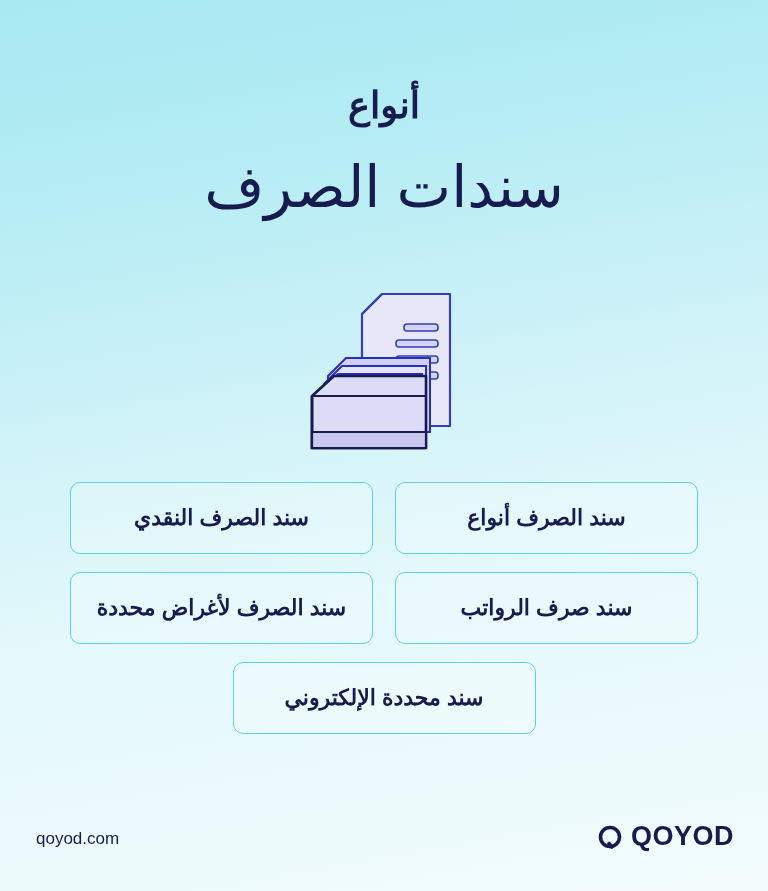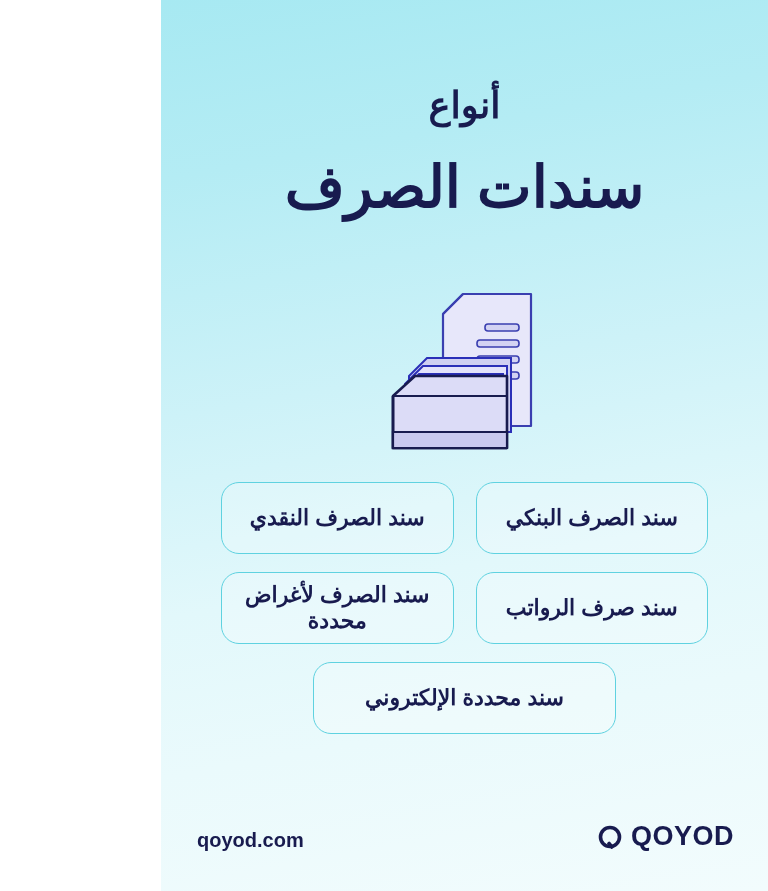--- a/index.html
+++ b/index.html
@@ -7,21 +7,21 @@
     padding: 0;
   }
   body {
     width: 768px;
     height: 891px;
     font-family: "Liberation Sans", sans-serif;
     overflow: hidden;
   }
   .poster {
     position: relative;
-    width: 607px;
+    width: 768px;
     height: 891px;
     background: linear-gradient(170deg, #a7e9f2 0%, #b4ecf4 18%, #cdf2f8 42%, #e2f8fb 62%, #eafafc 78%, #f2fcfd 100%);
     box-sizing: border-box;
     overflow: hidden;
   }
 
   
   .headings {
     position: absolute;
     top: 84px;
@@ -32,21 +32,21 @@
   .title-small {
     font-size: 37px;
     font-weight: bold;
     color: #181b4f;
     letter-spacing: 0px;
     line-height: 1.2;
   }
   .title-large {
     margin-top: 26px;
     font-size: 58px;
-    font-weight: bold;
+    font-weight: normal;
     color: #181b4f;
     line-height: 1.15;
   }
 
   
   .illustration {
     position: absolute;
     top: 236px;
     left: 0;
     right: 0;
@@ -66,21 +66,21 @@
   .opt-row {
     display: flex;
     justify-content: center;
     gap: 22px;
     margin-bottom: 18px;
   }
   .card {
     width: 303px;
     height: 72px;
     border: 1.5px solid #5fd2e0;
-    border-radius: 18px;
+    border-radius: 10px;
     background: rgba(255,255,255,0.22);
     display: flex;
     align-items: center;
     justify-content: center;
     box-sizing: border-box;
   }
   .card-label {
     font-size: 22px;
     font-weight: bold;
     color: #181b4f;
@@ -99,22 +99,22 @@
     position: absolute;
     bottom: 36px;
     left: 0;
     right: 0;
     height: 34px;
   }
   .site {
     position: absolute;
     left: 36px;
     top: 8px;
-    font-size: 20px;
-    font-weight: bold;
+    font-size: 17px;
+    font-weight: normal;
     color: #181b4f;
     direction: ltr;
   }
   .brand {
     position: absolute;
     right: 34px;
     top: 0px;
     direction: ltr;
     display: flex;
     align-items: center;
@@ -157,21 +157,21 @@
       <path d="M58 160 L172 160" fill="none" stroke="#181b4f" stroke-width="2.2"></path>
       <path d="M58 160 L58 212 L172 212" fill="none" stroke="#181b4f" stroke-width="2.6"></path>
 
       <path d="M58 196 L172 196 L172 212 L58 212 Z" fill="#c9c9ef" stroke="#181b4f" stroke-width="2.2"></path>
     </svg>
   </div>
 
   <div class="options">
     <div class="opt-row">
       <div class="card">
-        <span class="card-label">سند الصرف البنكي</span>
+        <span class="card-label">سند الصرف أنواع</span>
       </div>
       <div class="card">
         <span class="card-label">سند الصرف النقدي</span>
       </div>
     </div>
     <div class="opt-row">
       <div class="card">
         <span class="card-label">سند صرف الرواتب</span>
       </div>
       <div class="card">

